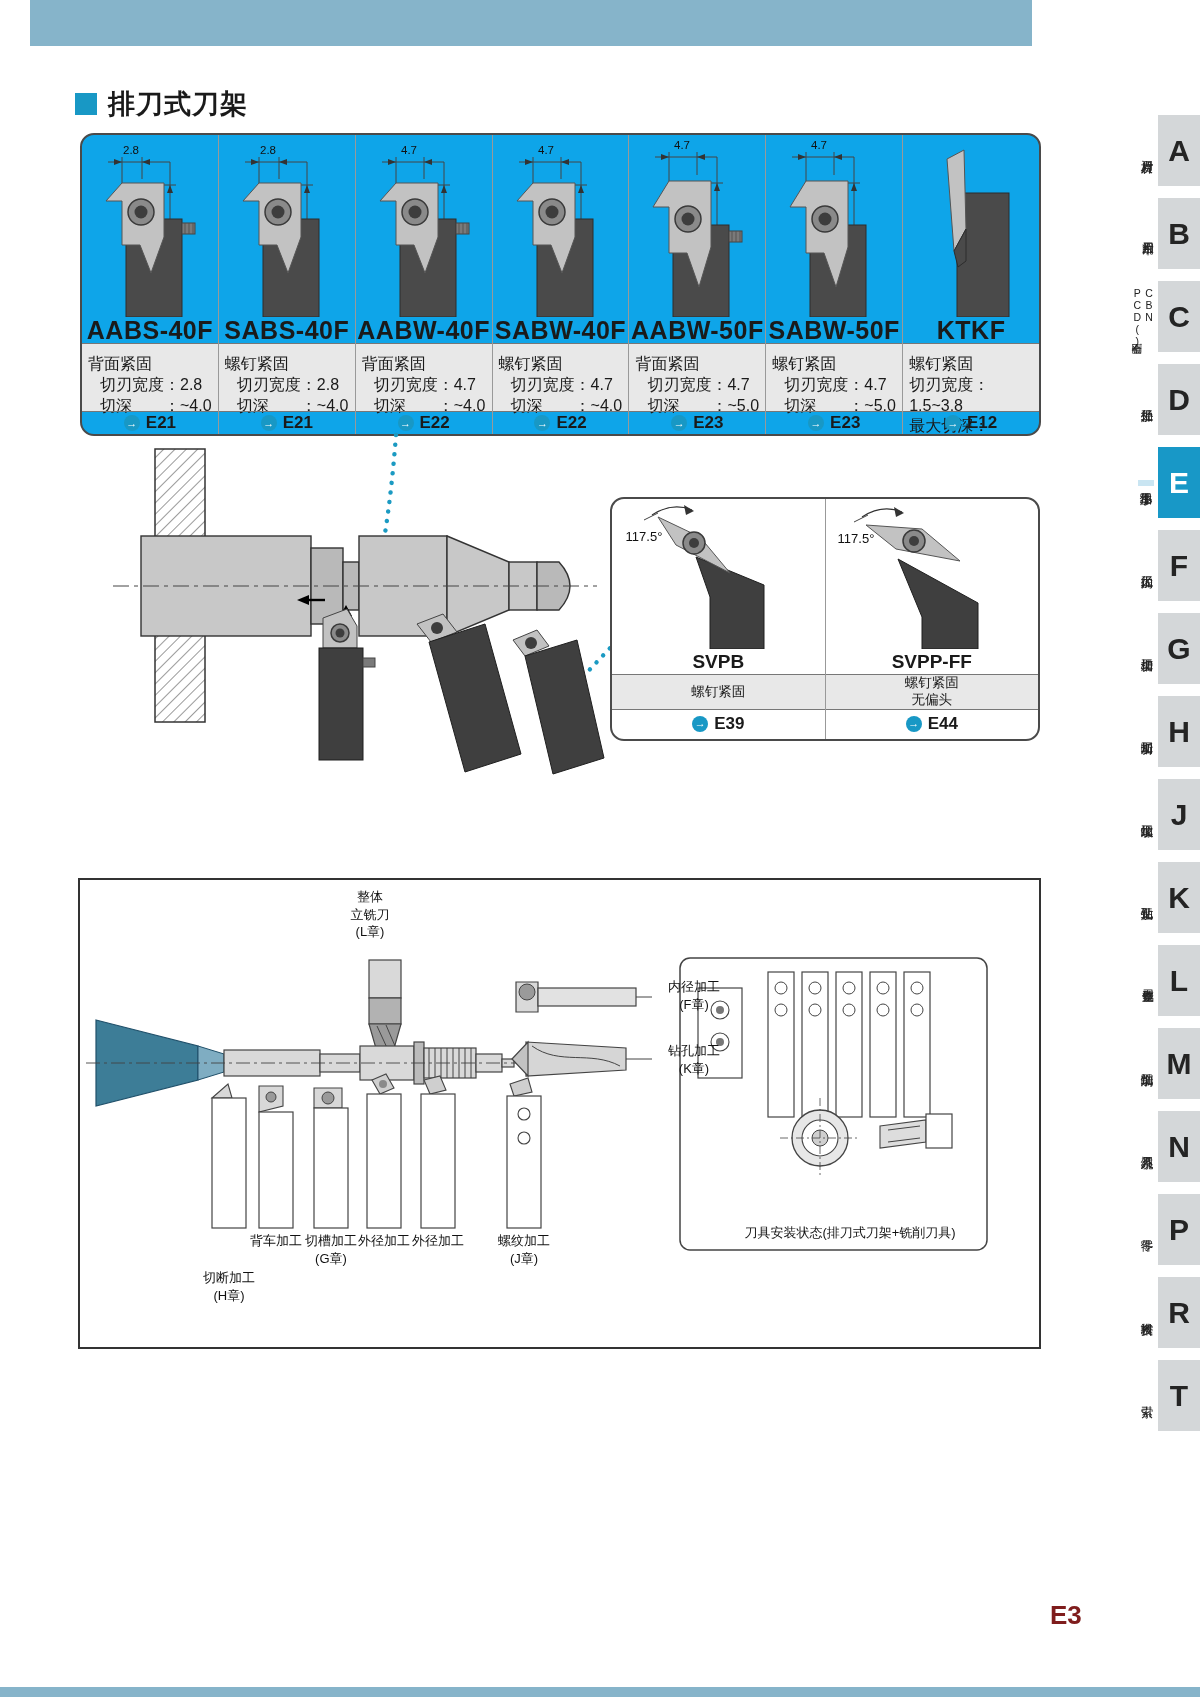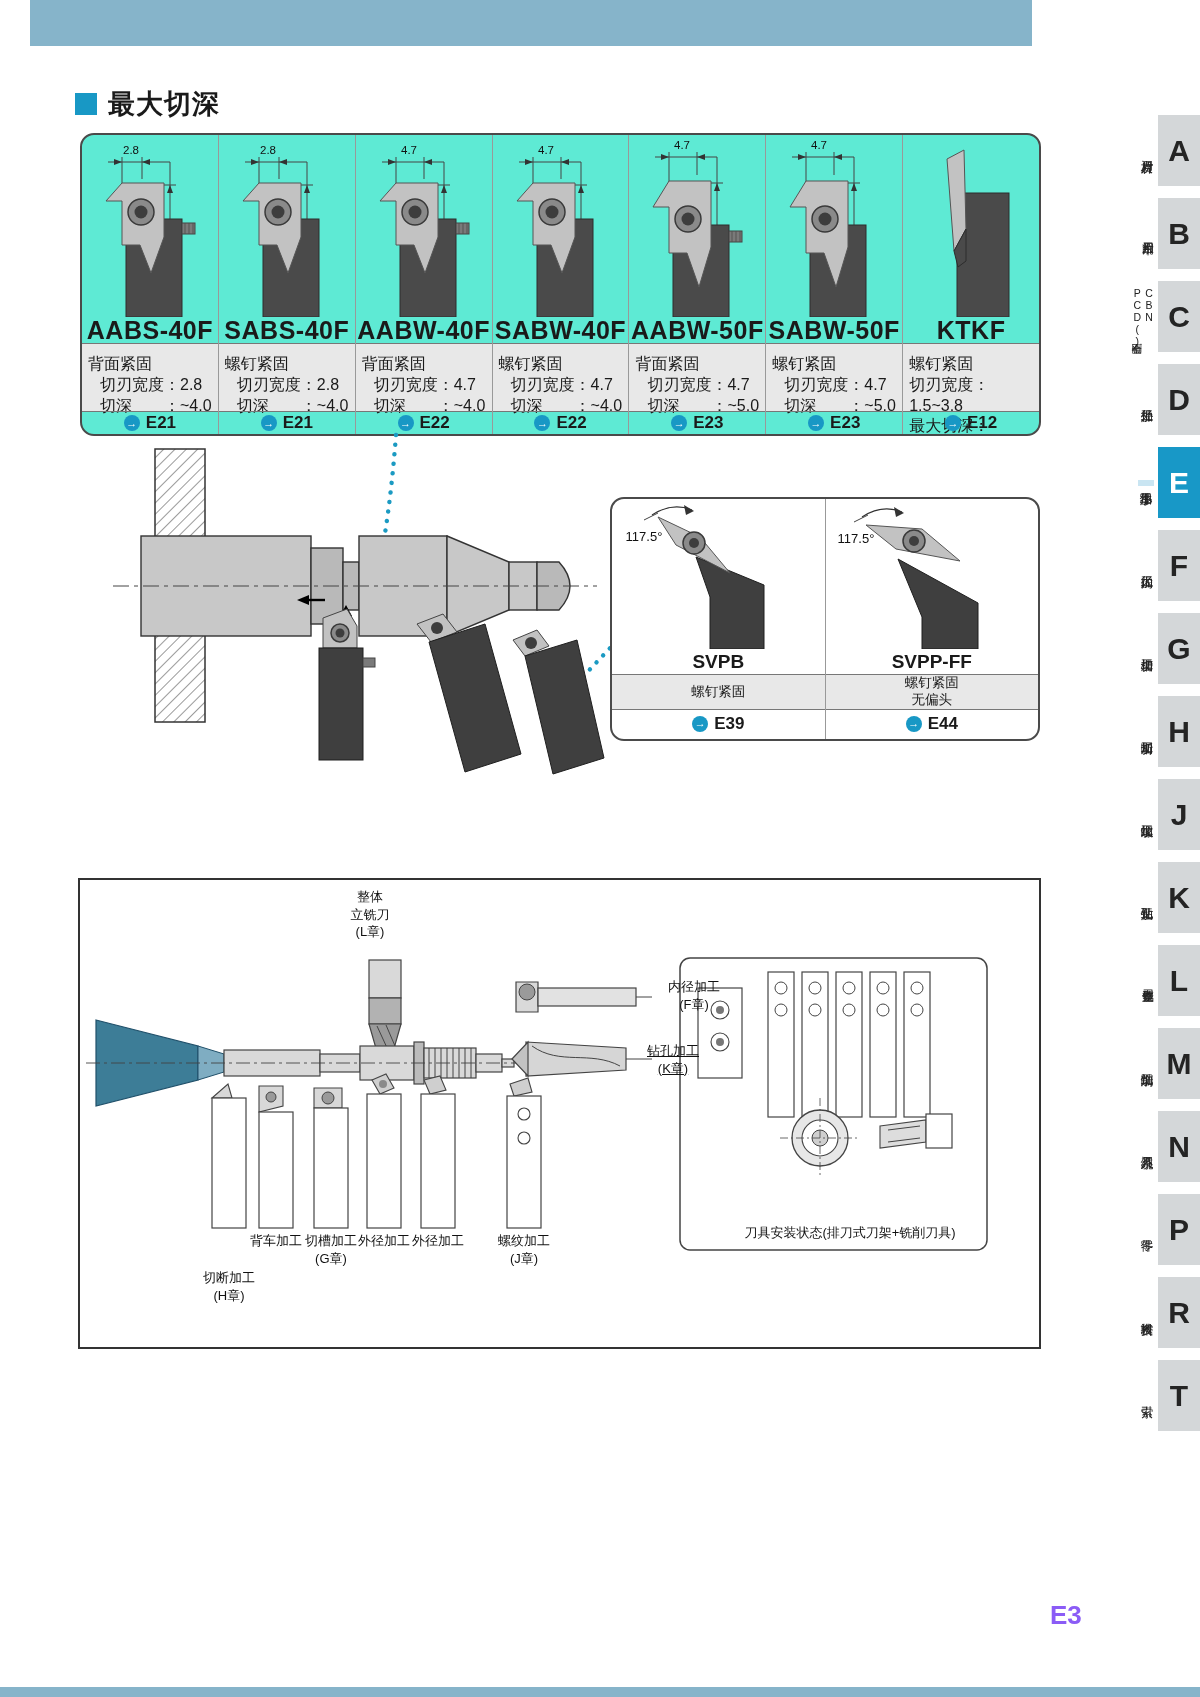--- a/index.html
+++ b/index.html
@@ -14,21 +14,21 @@
 
   
   .sechead{display:flex;align-items:center;gap:11px;}
   .marker{width:22px;height:22px;background:#1898c5;flex:0 0 auto;}
   .sectitle{font-size:27px;font-weight:bold;letter-spacing:1px;}
   .sectitle2{font-size:25px;font-weight:bold;letter-spacing:1px;}
   .subttl{font-size:19px;font-weight:bold;}
 
   
   #table1{left:80px;top:133px;width:957px;height:299px;border:2px solid #4a4a4a;border-radius:14px;
-          display:flex;overflow:hidden;background:#5eead4;}
+          display:flex;overflow:hidden;background:#0ea5e9;}
   .t1col{flex:1 1 0;display:flex;flex-direction:column;border-right:1px solid #999;min-width:0;}
   .t1col:last-child{border-right:none;}
   .imgarea{height:182px;position:relative;}
   .pname{height:26px;display:flex;align-items:center;justify-content:center;
          font-size:25px;font-weight:bold;letter-spacing:0.5px;}
   .pspec{height:57px;background:#e8e8e8;border-top:1px solid #777;font-size:16px;
          padding:10px 4px 0 6px;line-height:1.3;}
   .pspec .sline{padding-left:12px;}
   .pspec.flush .sline{padding-left:0;}
   .peref{height:28px;border-top:1px solid #777;display:flex;align-items:center;justify-content:center;
@@ -80,33 +80,33 @@
   
   .tabbox{position:absolute;left:1158px;width:42px;height:71px;background:#d4d7d9;display:flex;
           align-items:center;justify-content:center;font-size:30px;font-weight:bold;color:#242424;cursor:pointer;}
   .tabbox.active{background:#1898c7;color:#fff;}
   .tablbl{position:absolute;left:1098px;width:56px;height:71px;display:flex;align-items:center;justify-content:flex-end;}
   .tablbl span{writing-mode:vertical-rl;text-orientation:upright;font-size:12.5px;line-height:1.12;color:#222;letter-spacing:0;}
   .tablbl.sm span{font-size:10.5px;}
   .tablbl.md span{font-size:11.5px;}
   .tablbl.active span{background:#c9e5f2;padding:3px 1px;}
 
-  #footerpage{left:1050px;top:1600px;font-size:26px;font-weight:bold;color:#8b5cf6;}
+  #footerpage{left:1050px;top:1600px;font-size:26px;font-weight:bold;color:#7f1d1d;}
 </style>
 </head>
 <body>
 
 <div id="page">
 
   <div id="topbar" class="abs"></div>
   <div id="botbar" class="abs"></div>
 
   <div class="abs sechead" style="left:75px;top:86px;">
     <div class="marker"></div>
-    <div class="sectitle">最大切深</div>
+    <div class="sectitle">排刀式刀架</div>
   </div>
 
   <div id="table1" class="abs">
 
     <div class="t1col">
       <div class="imgarea">
         <svg width="137" height="182" viewBox="0 0 137 182">
           <line class="dln" x1="26" y1="27" x2="88" y2="27"></line>
             <line class="dln" x1="40" y1="22" x2="40" y2="50"></line>
             <line class="dln" x1="60" y1="22" x2="60" y2="44"></line>
@@ -498,21 +498,21 @@
       <rect class="oln" x="846" y="234" width="26" height="34"></rect>
       <line class="cl" x1="808" y1="250" x2="840" y2="246"></line>
         <line class="cl" x1="808" y1="262" x2="840" y2="258"></line>
     </svg>
 
     <div class="lbl preline" style="left:250px;top:8px;width:80px;">整体
 立铣刀
 (L章)</div>
     <div class="lbl preline" style="left:576px;top:98px;width:76px;">内径加工
 (F章)</div>
-    <div class="lbl preline" style="left:555px;top:162px;width:76px;text-decoration:underline;">钻孔加工
+    <div class="lbl preline" style="left:576px;top:162px;width:76px;">钻孔加工
 (K章)</div>
     <div class="lbl preline" style="left:119px;top:352px;width:60px;margin-top:37px;">切断加工
 (H章)</div>
     <div class="lbl preline" style="left:166px;top:352px;width:60px;">背车加工</div>
     <div class="lbl preline" style="left:221px;top:352px;width:60px;">切槽加工
 (G章)</div>
     <div class="lbl preline" style="left:274px;top:352px;width:60px;">外径加工</div>
     <div class="lbl preline" style="left:328px;top:352px;width:60px;">外径加工</div>
     <div class="lbl preline" style="left:414px;top:352px;width:60px;">螺纹加工
 (J章)</div>

